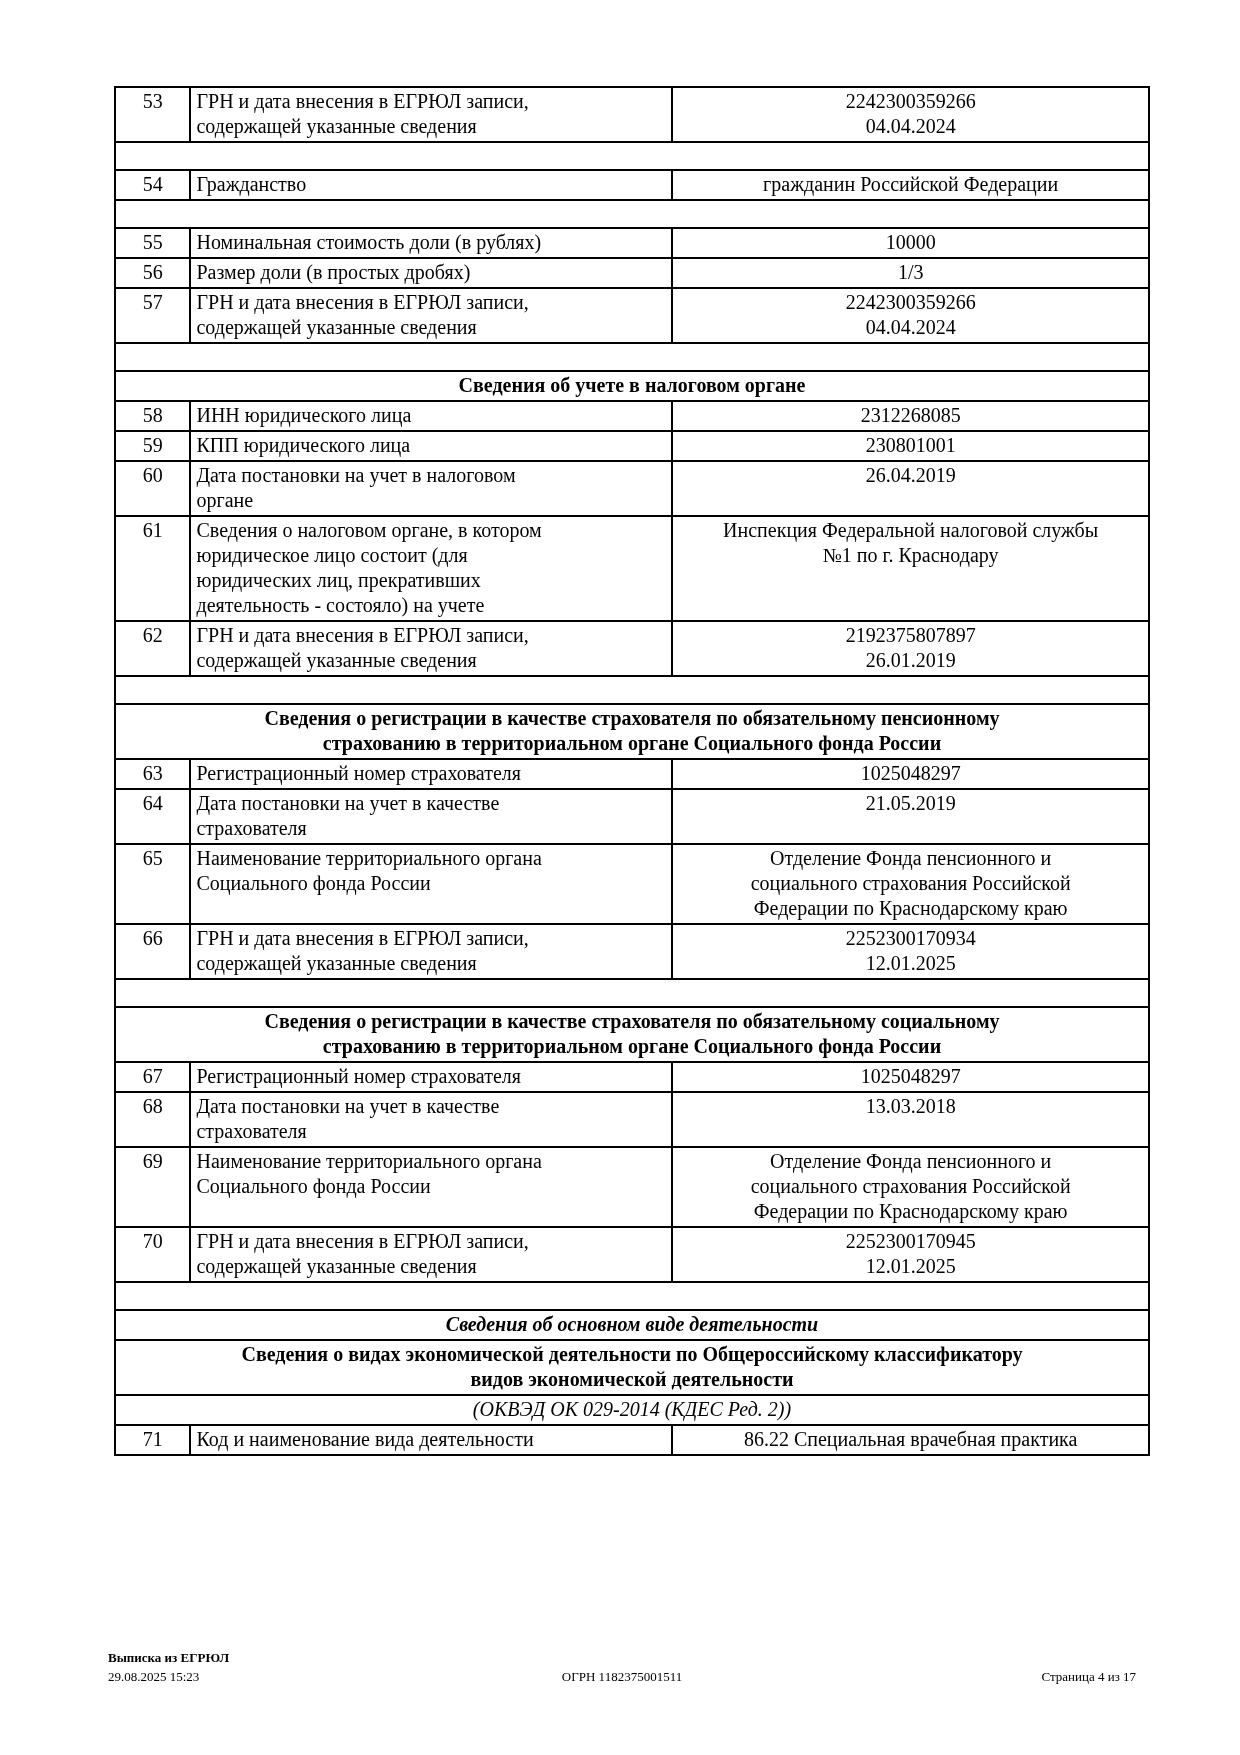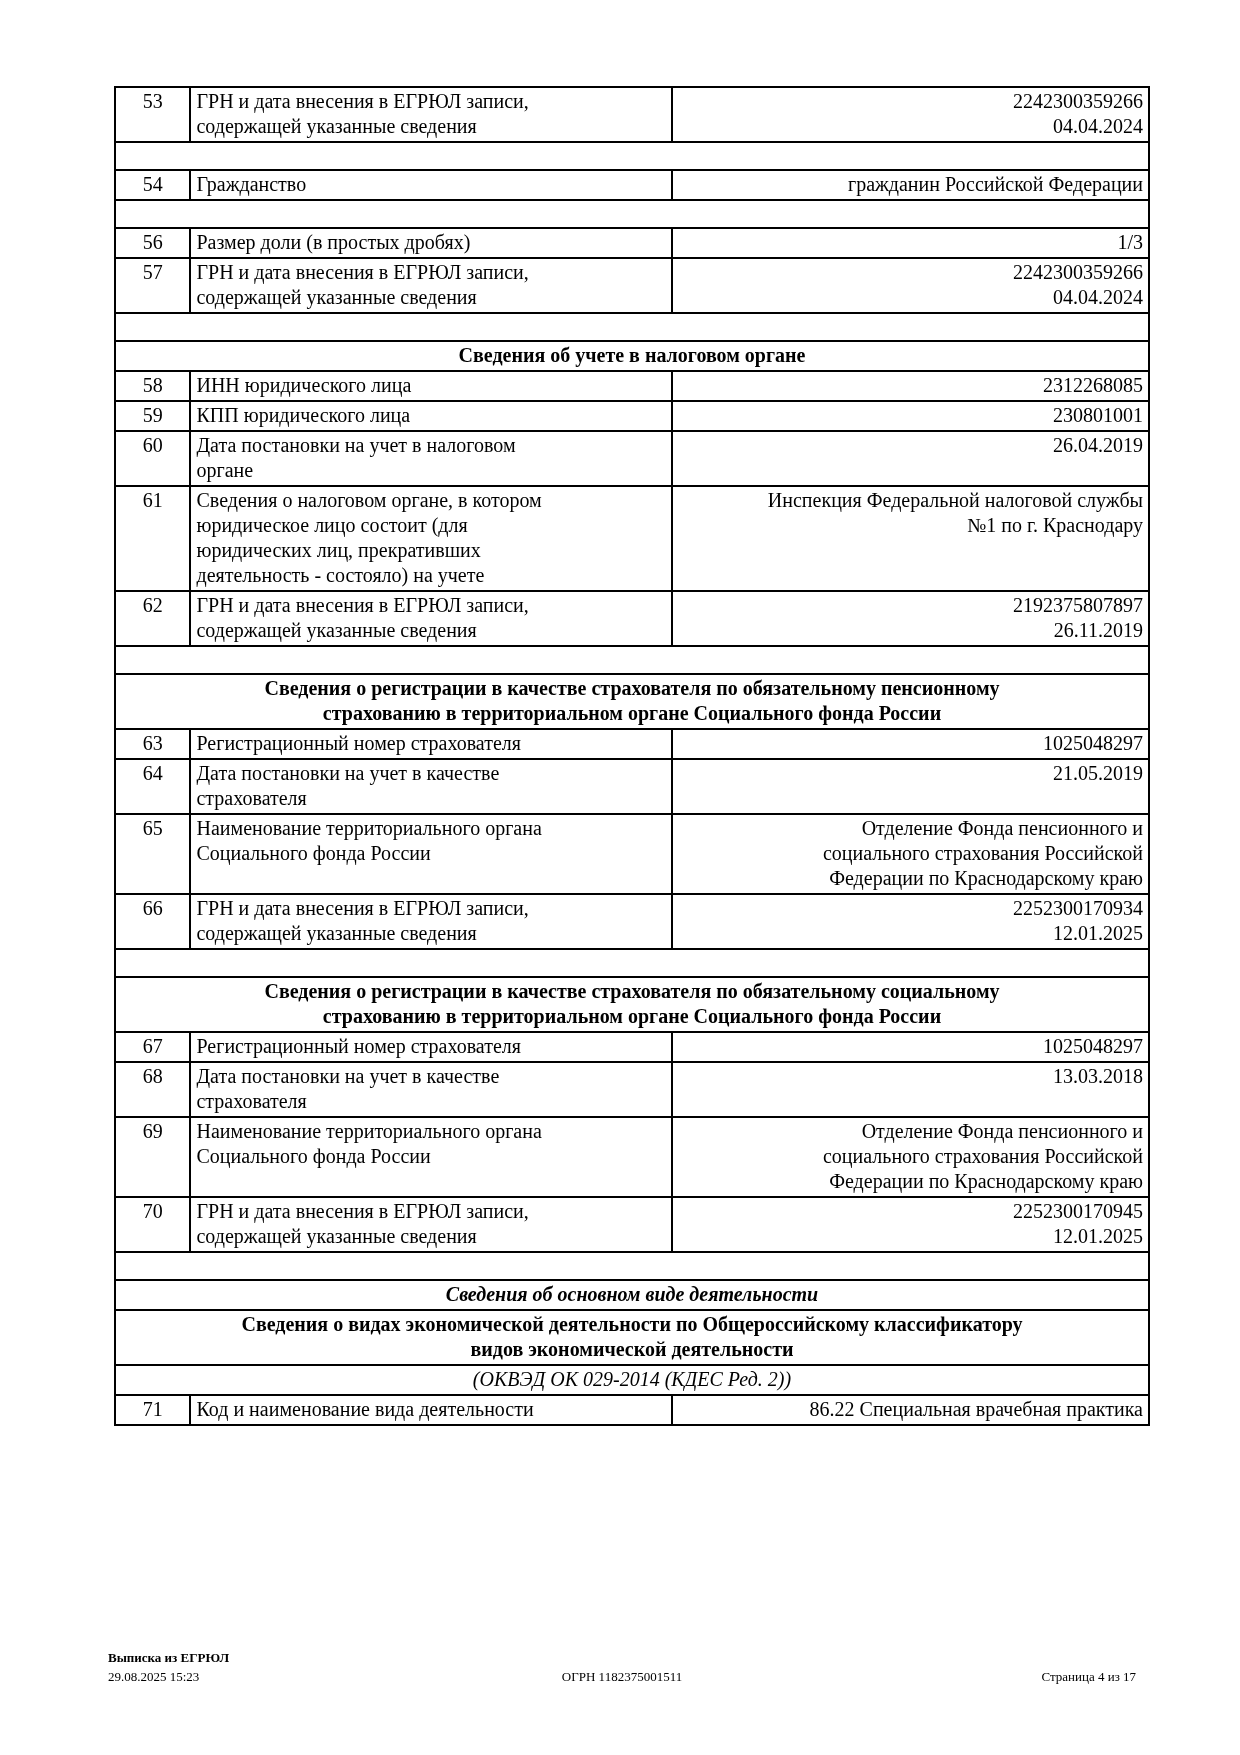--- a/index.html
+++ b/index.html
@@ -25,21 +25,21 @@
   table.block td {
     border: 2px solid #000;
     vertical-align: top;
     font-size: 20px;
     line-height: 25px;
     padding: 1px 5px 2px 5px;
     white-space: pre-line;
   }
   td.num { text-align: center; padding-left: 2px; padding-right: 2px; }
   td.label { text-align: left; border-radius: 26px; }
-  td.value { text-align: right; }
+  td.value { text-align: center; }
   td.hdr {
     font-weight: bold;
     text-align: center;
     white-space: pre-line;
   }
   td.hdr-italic { font-weight: bold; font-style: italic; text-align: center; }
   td.hdr-paren  { font-weight: normal; font-style: italic; text-align: center; }
   .spacer {
     height: 26px;
     border-left: 2px solid #000;
@@ -100,20 +100,25 @@
 
   <div class="spacer"></div>
 
   <table class="block">
     <colgroup>
         <col style="width:7.3%">
         <col style="width:46.6%">
         <col style="width:46.1%">
       </colgroup>
     <tbody>
+        <tr>
+      <td class="num">55</td>
+      <td class="label">Номинальная стоимость доли (в рублях)</td>
+      <td class="value">10000</td>
+    </tr>
     <tr>
       <td class="num">56</td>
       <td class="label">Размер доли (в простых дробях)</td>
       <td class="value">1/3</td>
     </tr>
     <tr>
       <td class="num">57</td>
       <td class="label">ГРН и дата внесения в ЕГРЮЛ записи,
 содержащей указанные сведения</td>
       <td class="value">2242300359266
@@ -157,21 +162,21 @@
 юридических лиц, прекративших
 деятельность - состояло) на учете</td>
       <td class="value">Инспекция Федеральной налоговой службы
 №1 по г. Краснодару</td>
     </tr>
     <tr>
       <td class="num">62</td>
       <td class="label">ГРН и дата внесения в ЕГРЮЛ записи,
 содержащей указанные сведения</td>
       <td class="value">2192375807897
-26.11.2019</td>
+26.01.2019</td>
     </tr>
   </tbody>
     </table>
 
   <div class="spacer"></div>
 
   <table class="block">
     <colgroup>
         <col style="width:7.3%">
         <col style="width:46.6%">

